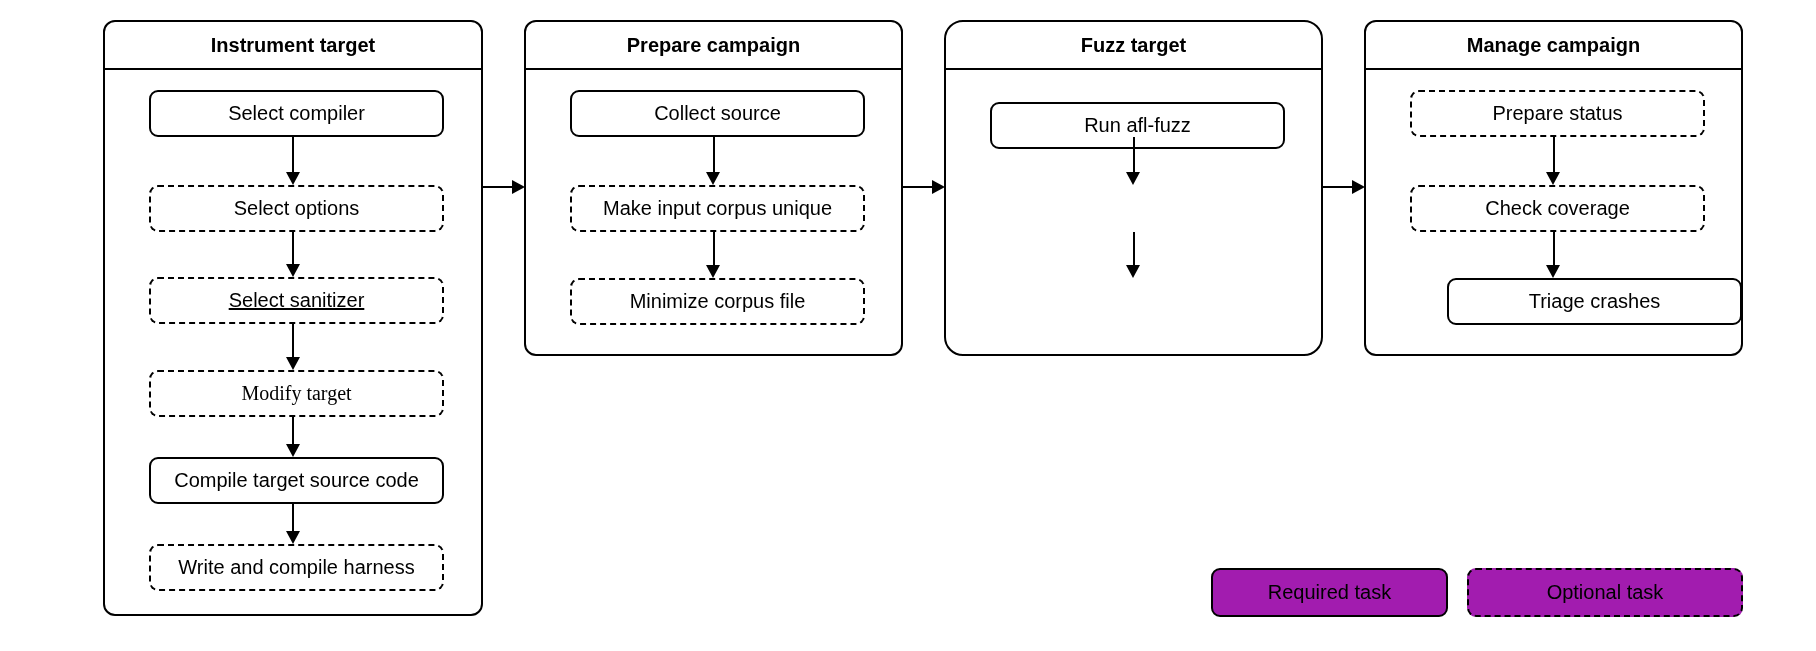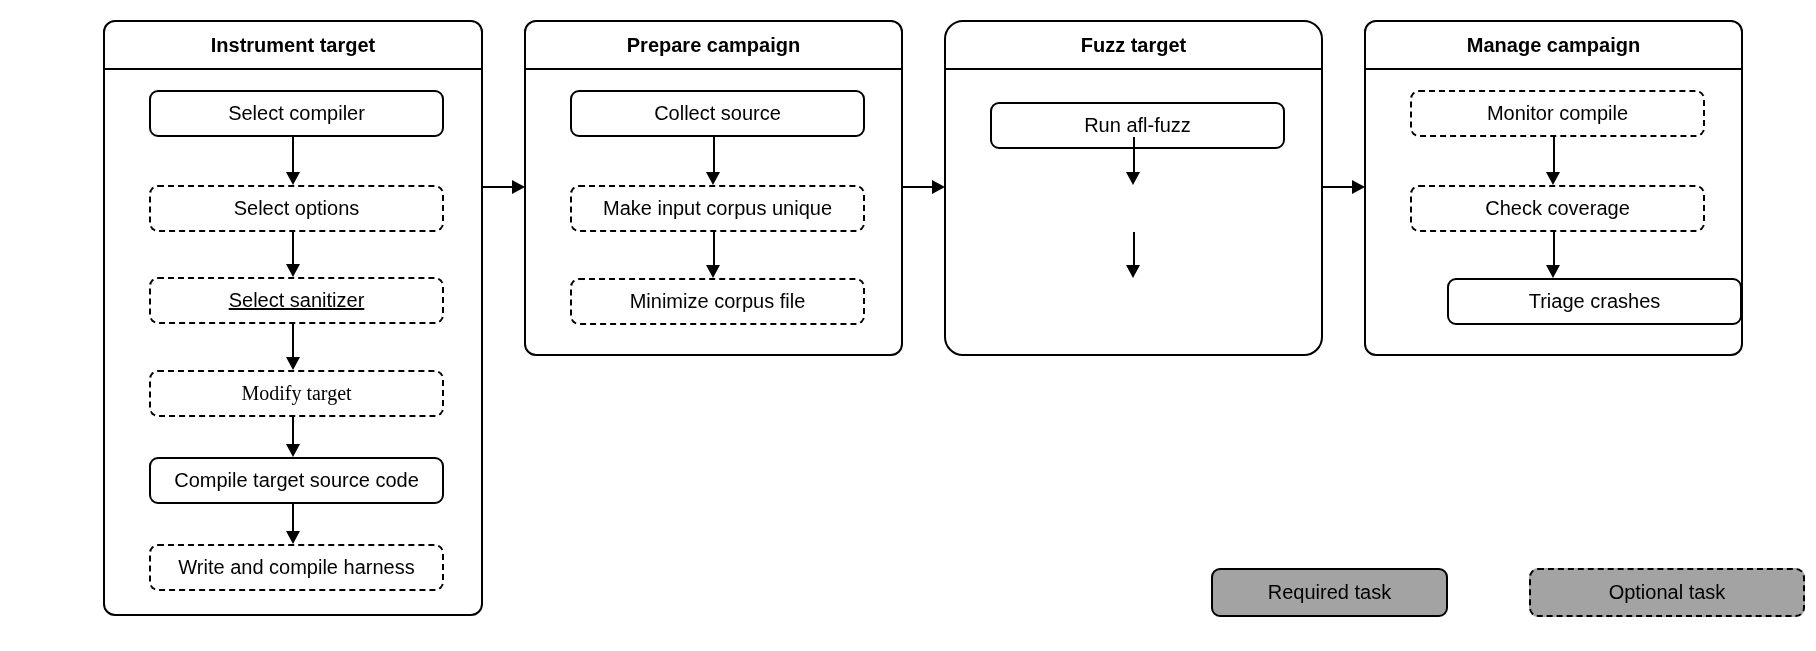--- a/index.html
+++ b/index.html
@@ -55,21 +55,21 @@
     content: ""; position: absolute; right: 0; top: -6.5px;
     width: 0; height: 0;
     border-top: 7.5px solid transparent;
     border-bottom: 7.5px solid transparent;
     border-left: 13px solid #000000;
   }
   .legend-box {
     position: absolute; top: 568px; height: 49px;
     display: flex; align-items: center; justify-content: center;
     font-size: 20px;
-    background: #a3a3a3;
+    background: #a21caf;
     border-radius: 9px;
     box-sizing: border-box;
   }
   .legend-box.solid  { border: 2px solid #000000; }
   .legend-box.dashed { border: 2px dashed #000000; }
 </style>
 </head>
 <body>
 
 <div class="container" style="left:103px; top:20px; width:380px; height:596px;">
@@ -104,21 +104,21 @@
   <div class="container-header">Fuzz target</div>
   <div class="task solid" style="top:68px;margin-top:12px;">Run afl-fuzz</div>
   <div class="varrow" style="top:115px; height:48px;"></div>
   <div class="varrow" style="top:210px; height:46px;"></div>
 </div>
 
 <div class="harrow" style="left:1322px; width:43px;"></div>
 
 <div class="container" style="left:1364px; top:20px; width:379px; height:336px;">
   <div class="container-header">Manage campaign</div>
-  <div class="task dashed" style="top:68px;">Monitor compile</div>
+  <div class="task dashed" style="top:68px;">Prepare status</div>
   <div class="varrow" style="top:115px; height:48px;"></div>
   <div class="task dashed" style="top:163px;">Check coverage</div>
   <div class="varrow" style="top:210px; height:46px;"></div>
   <div class="task solid" style="top:256px;margin-left:37px;">Triage crashes</div>
 </div>
 
 <div class="legend-box solid" style="left:1211px; width:237px;">Required task</div>
-<div class="legend-box dashed" style="left:1529px; width:276px;">Optional task</div>
+<div class="legend-box dashed" style="left:1467px; width:276px;">Optional task</div>
 
 </body></html>

